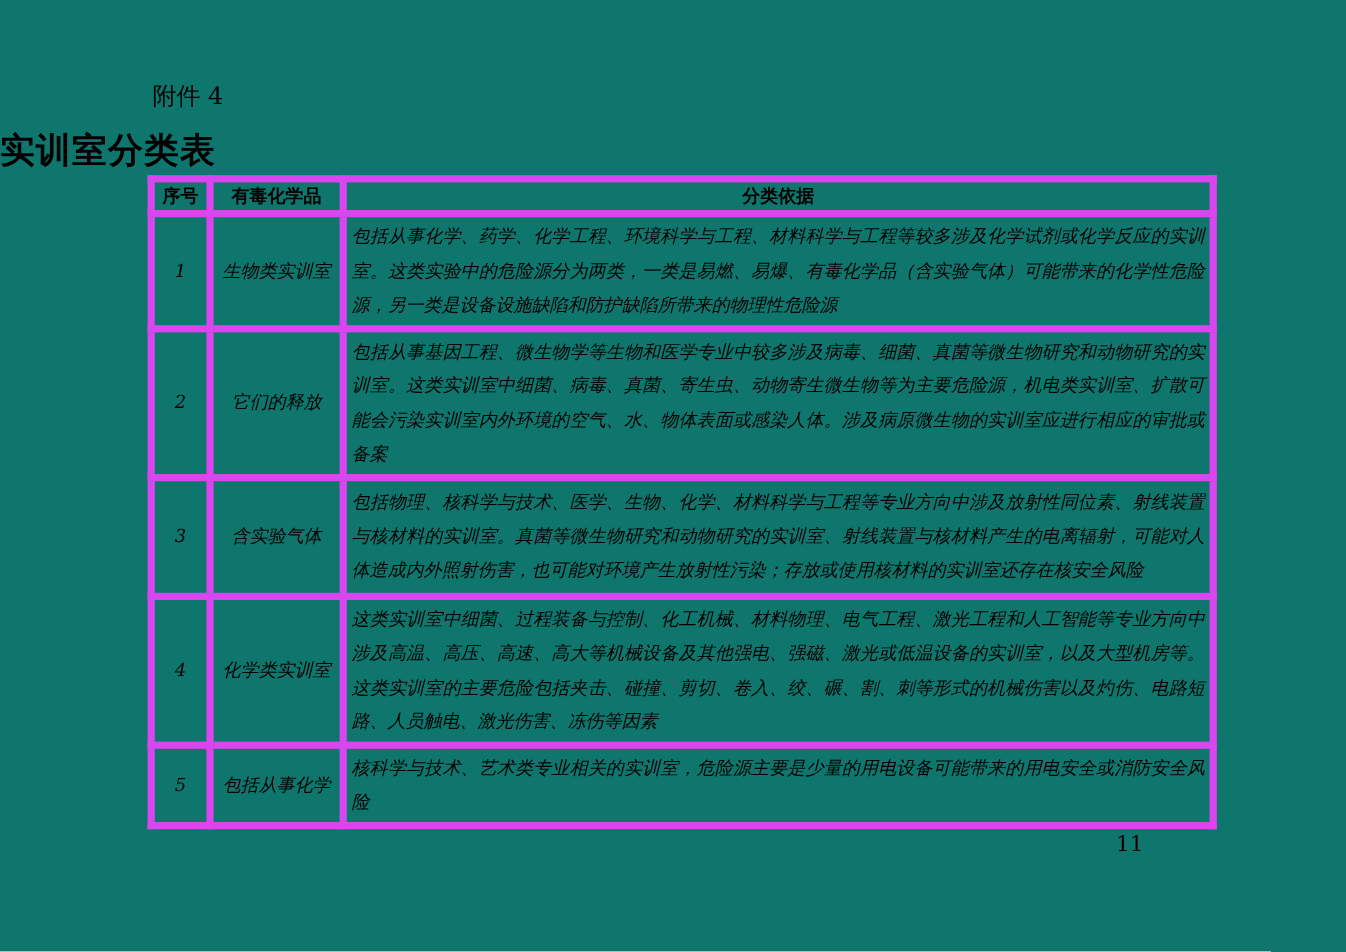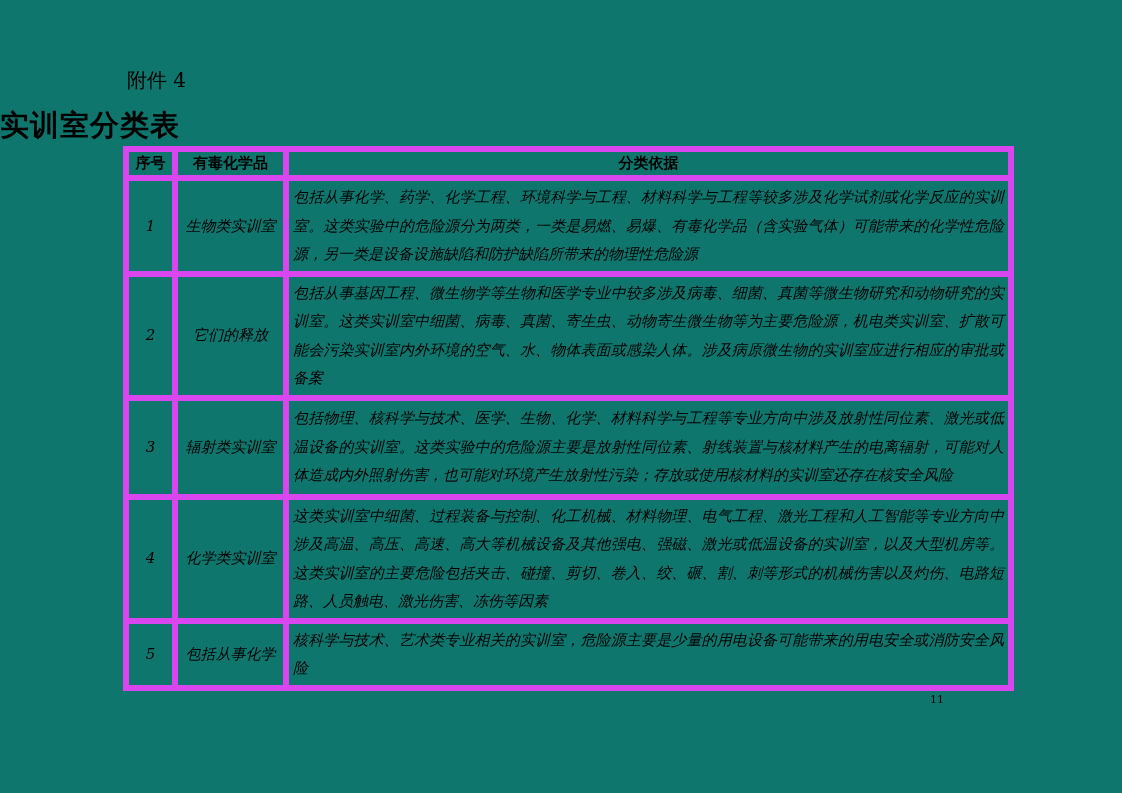--- a/index.html
+++ b/index.html
@@ -76,21 +76,21 @@
   }
   tr.r1 { height: 86px; }
   tr.r2 { height: 88px; }
   tr.r3 { height: 99px; }
   tr.r4 { height: 108px; }
   tr.r5 { height: 50px; }
   .pagenum {
     position: absolute;
     left: 930px;
     top: 693px;
-    font-size: 11px;
+    font-size: 18px;
   }
 </style>
 </head>
 <body>
 
 <div class="page">
 
   <div class="attachment">附件 4</div>
 
   <h1 class="doc-title">实训室分类表</h1>
@@ -114,22 +114,22 @@
         <td class="cell-cat">生物类实训室</td>
         <td class="cell-basis">包括从事化学、药学、化学工程、环境科学与工程、材料科学与工程等较多涉及化学试剂或化学反应的实训室。这类实验中的危险源分为两类，一类是易燃、易爆、有毒化学品（含实验气体）可能带来的化学性危险源，另一类是设备设施缺陷和防护缺陷所带来的物理性危险源</td>
       </tr>
       <tr class="r2">
         <td class="cell-no">2</td>
         <td class="cell-cat">它们的释放</td>
         <td class="cell-basis">包括从事基因工程、微生物学等生物和医学专业中较多涉及病毒、细菌、真菌等微生物研究和动物研究的实训室。这类实训室中细菌、病毒、真菌、寄生虫、动物寄生微生物等为主要危险源，机电类实训室、扩散可能会污染实训室内外环境的空气、水、物体表面或感染人体。涉及病原微生物的实训室应进行相应的审批或备案</td>
       </tr>
       <tr class="r3">
         <td class="cell-no">3</td>
-        <td class="cell-cat">辐射类实训室</td>
-        <td class="cell-basis">包括物理、核科学与技术、医学、生物、化学、材料科学与工程等专业方向中涉及放射性同位素、激光或低温设备的实训室。这类实验中的危险源主要是放射性同位素、射线装置与核材料产生的电离辐射，可能对人体造成内外照射伤害，也可能对环境产生放射性污染；存放或使用核材料的实训室还存在核安全风险</td>
+        <td class="cell-cat">含实验气体</td>
+        <td class="cell-basis">包括物理、核科学与技术、医学、生物、化学、材料科学与工程等专业方向中涉及放射性同位素、射线装置与核材料的实训室。真菌等微生物研究和动物研究的实训室、射线装置与核材料产生的电离辐射，可能对人体造成内外照射伤害，也可能对环境产生放射性污染；存放或使用核材料的实训室还存在核安全风险</td>
       </tr>
       <tr class="r4">
         <td class="cell-no">4</td>
         <td class="cell-cat">化学类实训室</td>
         <td class="cell-basis">这类实训室中细菌、过程装备与控制、化工机械、材料物理、电气工程、激光工程和人工智能等专业方向中涉及高温、高压、高速、高大等机械设备及其他强电、强磁、激光或低温设备的实训室，以及大型机房等。这类实训室的主要危险包括夹击、碰撞、剪切、卷入、绞、碾、割、刺等形式的机械伤害以及灼伤、电路短路、人员触电、激光伤害、冻伤等因素</td>
       </tr>
       <tr class="r5">
         <td class="cell-no">5</td>
         <td class="cell-cat">包括从事化学</td>
         <td class="cell-basis">核科学与技术、艺术类专业相关的实训室，危险源主要是少量的用电设备可能带来的用电安全或消防安全风险</td>

